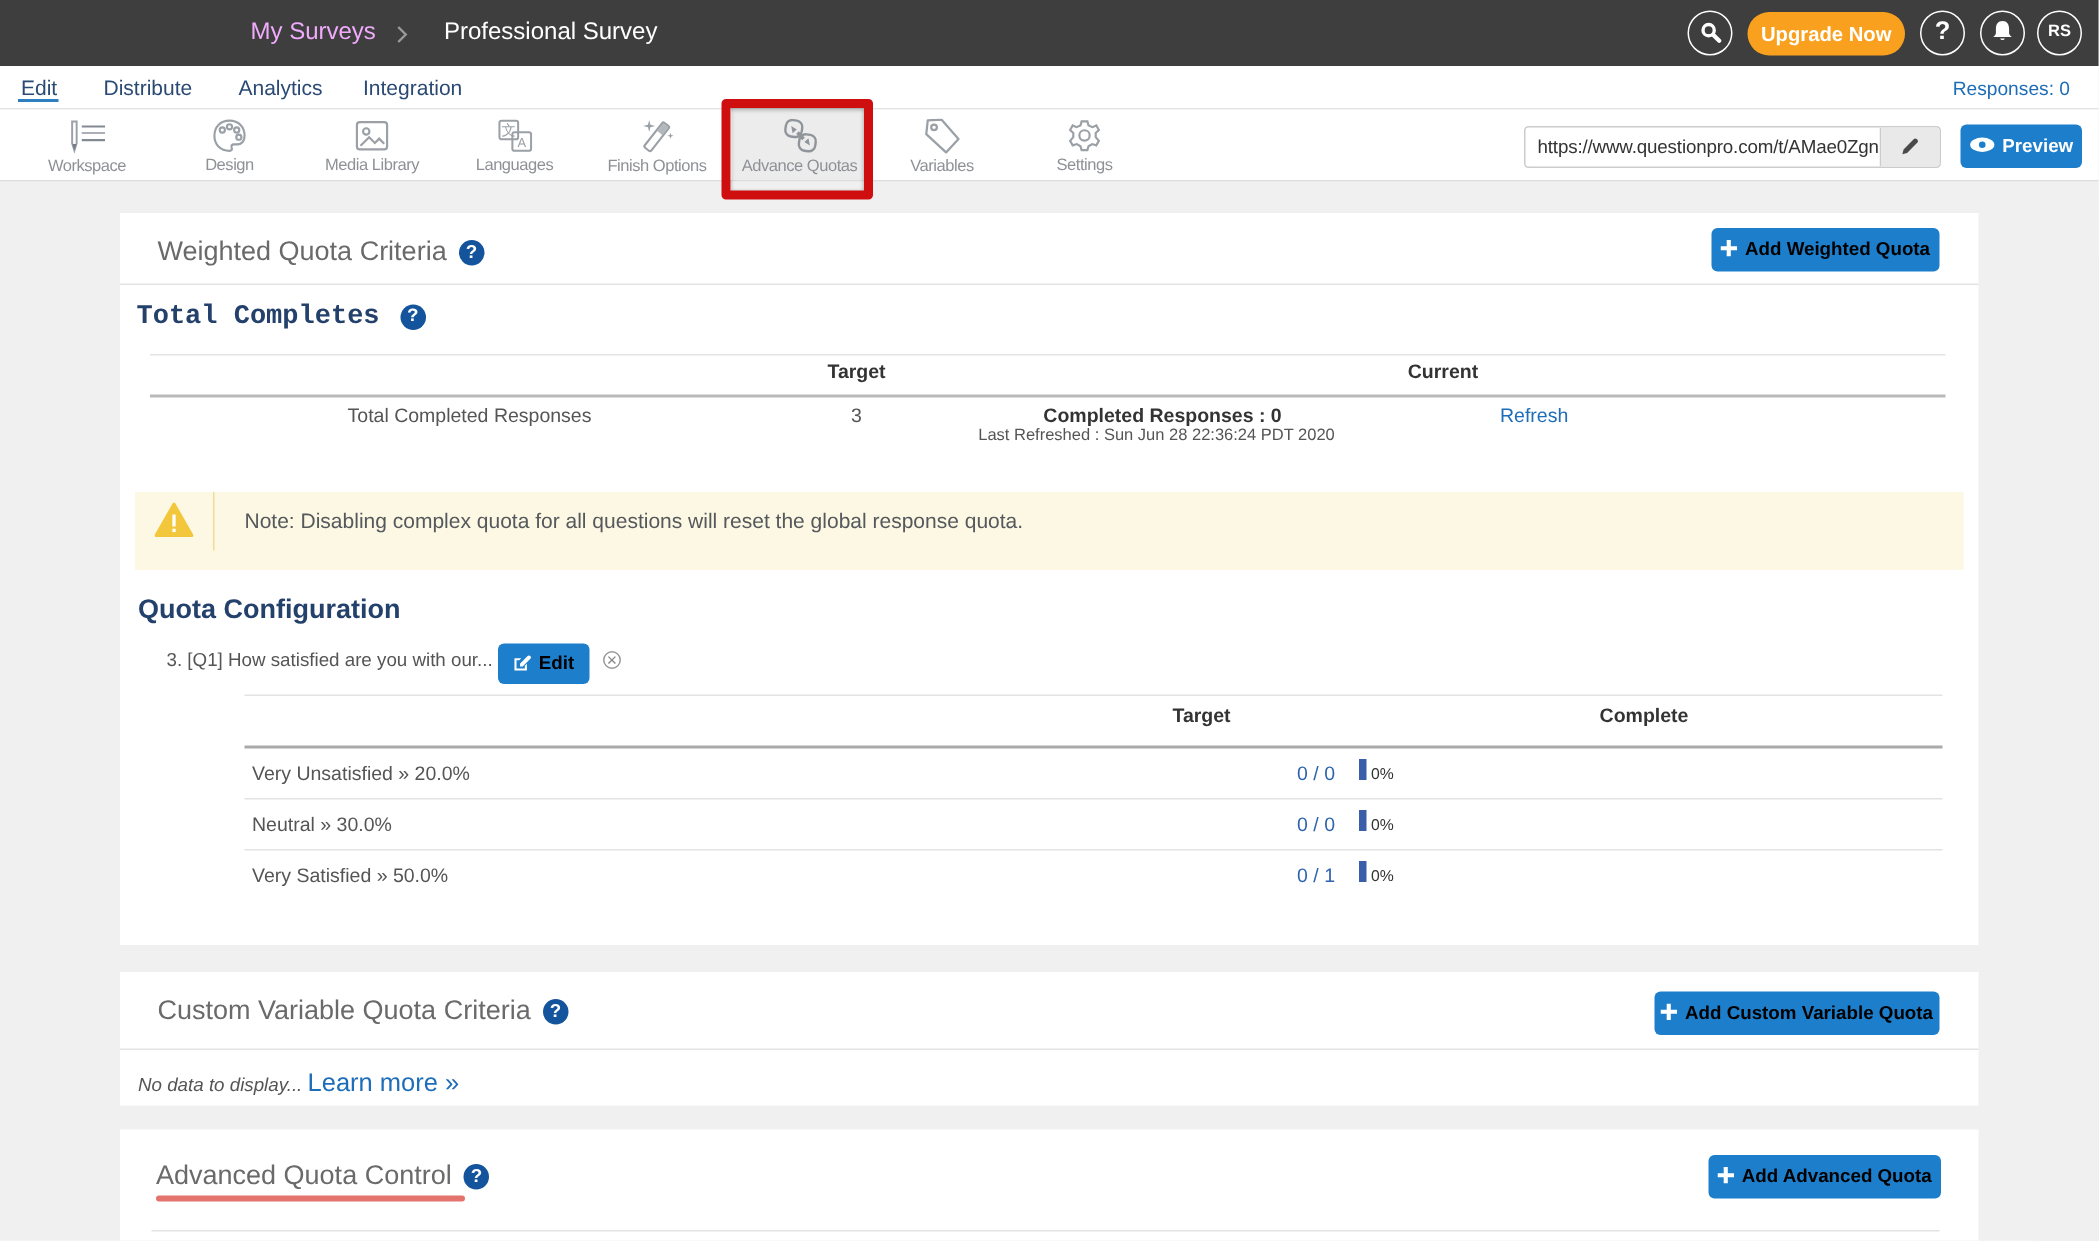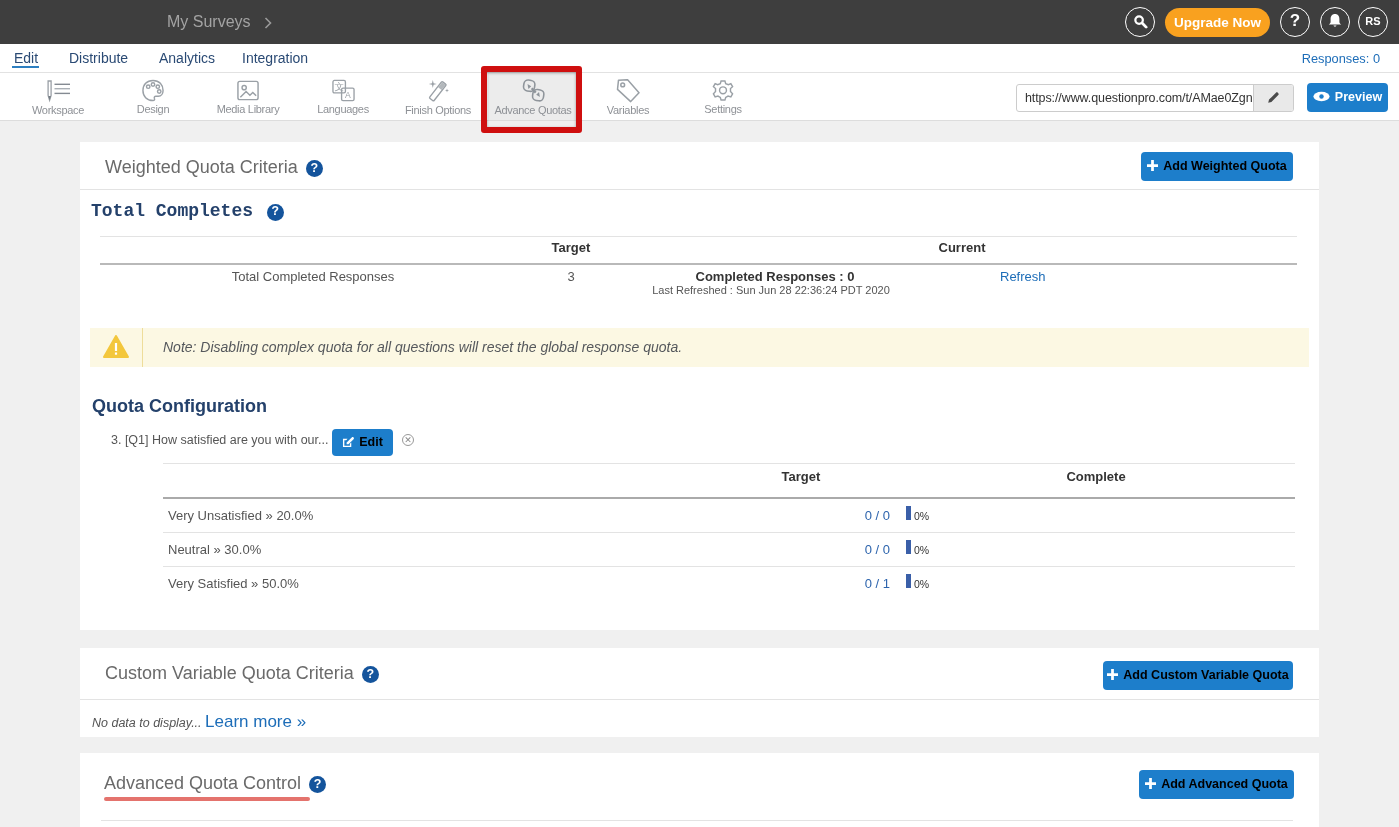--- a/index.html
+++ b/index.html
@@ -3,21 +3,21 @@
 <meta charset="utf-8">
 <style>
 * { margin:0; padding:0; box-sizing:border-box; }
 html,body { width:1399px; height:827px; background:#f0f0f0; font-family:"Liberation Sans", sans-serif; overflow:hidden; }
 
 
 #topbar { position:absolute; left:0; top:0; width:1399px; height:44px; background:#3e3e3e; }
 #logoblk { position:absolute; left:0; top:0; width:140px; height:44px; background:#2191e2; }
 #logoblk .brand { position:absolute; left:42px; top:0; line-height:44px; color:#fff; font-size:18px; }
 #logoblk .caret { position:absolute; left:121px; top:19.5px; width:0; height:0; border-left:6px solid transparent; border-right:6px solid transparent; border-top:7px solid #fff; }
-.crumb1 { position:absolute; left:167px; top:0; line-height:44px; color:#a3a3a3; font-size:16px; }
+.crumb1 { position:absolute; left:167px; top:0; line-height:44px; color:#f0abfc; font-size:16px; }
 .crumb2 { position:absolute; left:296px; top:0; line-height:44px; color:#fff; font-size:16px; }
 .topcircle { position:absolute; top:7px; width:30px; height:30px; border:1.5px solid #fff; border-radius:50%; color:#fff; text-align:center; }
 #upgrade { position:absolute; left:1165px; top:7.5px; width:105px; height:29px; background:#f9a11f; border-radius:15px; color:#fff; font-size:13.5px; font-weight:bold; text-align:center; line-height:29px; }
 
 
 #tabsbar { position:absolute; left:0; top:44px; width:1399px; height:29px; background:#fff; border-bottom:1px solid #e2e2e2; }
 .tab { position:absolute; top:0; height:29px; line-height:29px; font-size:14px; color:#2a4a74; }
 #tab-edit { left:14px; }
 #responses { position:absolute; right:19px; top:0; line-height:29px; font-size:12.8px; color:#1d6db8; }
 
@@ -49,20 +49,21 @@
 .link { color:#1d6db8; }
 </style>
 </head>
 <body>
 
 <div id="topbar">
   <span class="crumb1">My Surveys</span>
   <svg style="position:absolute;left:264px;top:16.5px" width="8" height="12" viewBox="0 0 8 12">
       <polyline points="1.5,1 6.5,6 1.5,11" fill="none" stroke="#9a9a9a" stroke-width="1.6"></polyline>
     </svg>
+  <span class="crumb2">Professional Survey</span>
 
   <div class="topcircle" style="left:1125px;">
     <svg width="15" height="15" viewBox="0 0 16 16" style="margin-top:5.5px">
       <circle cx="6.5" cy="6.5" r="4" fill="none" stroke="#fff" stroke-width="2.4"></circle>
       <line x1="9.7" y1="9.7" x2="14" y2="14" stroke="#fff" stroke-width="3" stroke-linecap="round"></line>
     </svg>
   </div>
   <div id="upgrade">Upgrade Now</div>
   <div class="topcircle" style="left:1280px; font-size:17px; font-weight:bold; line-height:26px;">?</div>
   <div class="topcircle" style="left:1320px;">
@@ -200,21 +201,21 @@
   <div class="hline" style="left:20px; top:94px; width:1197px;"></div>
   <div class="bcell" style="left:391px; top:98px; width:200px; text-align:center;">Target</div>
   <div class="bcell" style="left:782px; top:98px; width:200px; text-align:center;">Current</div>
   <div class="hline2" style="left:20px; top:121px; width:1197px;"></div>
   <div class="cell" style="left:133px; top:127px; width:200px; text-align:center;">Total Completed Responses</div>
   <div class="cell" style="left:391px; top:127px; width:200px; text-align:center;">3</div>
   <div class="bcell" style="left:595px; top:127px; width:200px; text-align:center;">Completed Responses : 0</div>
   <div class="cell" style="left:541px; top:142px; width:300px; text-align:center; font-size:11px;">Last Refreshed : Sun Jun 28 22:36:24 PDT 2020</div>
   <div class="cell link" style="left:920px; top:127px; width:200px; text-align:left;">Refresh</div>
 
-  <div style="position:absolute; left:10px; top:186px; width:1219px; height:39px; background:#fcf8e3;font-style:italic;">
+  <div style="position:absolute; left:10px; top:186px; width:1219px; height:52px; background:#fcf8e3;">
     <svg width="26" height="24" viewBox="0 0 26 24" style="position:absolute; left:13px; top:7px;">
       <path d="M13 1 L25 22 L1 22 Z" fill="#f3c73c" stroke="#f3c73c" stroke-width="2" stroke-linejoin="round"></path>
       <rect x="11.9" y="8" width="2.2" height="8" fill="#fff"></rect>
       <rect x="11.9" y="17.5" width="2.2" height="2.2" fill="#fff"></rect>
     </svg>
     <div style="position:absolute; left:52px; top:0; width:1px; height:39px; background:#eedd9a;"></div>
     <div style="position:absolute; left:73px; top:0; line-height:39px; font-size:14px; color:#55585c;">Note: Disabling complex quota for all questions will reset the global response quota.</div>
   </div>
 
   <div class="navyhead" style="position:absolute; left:12px; top:254px;">Quota Configuration</div>

